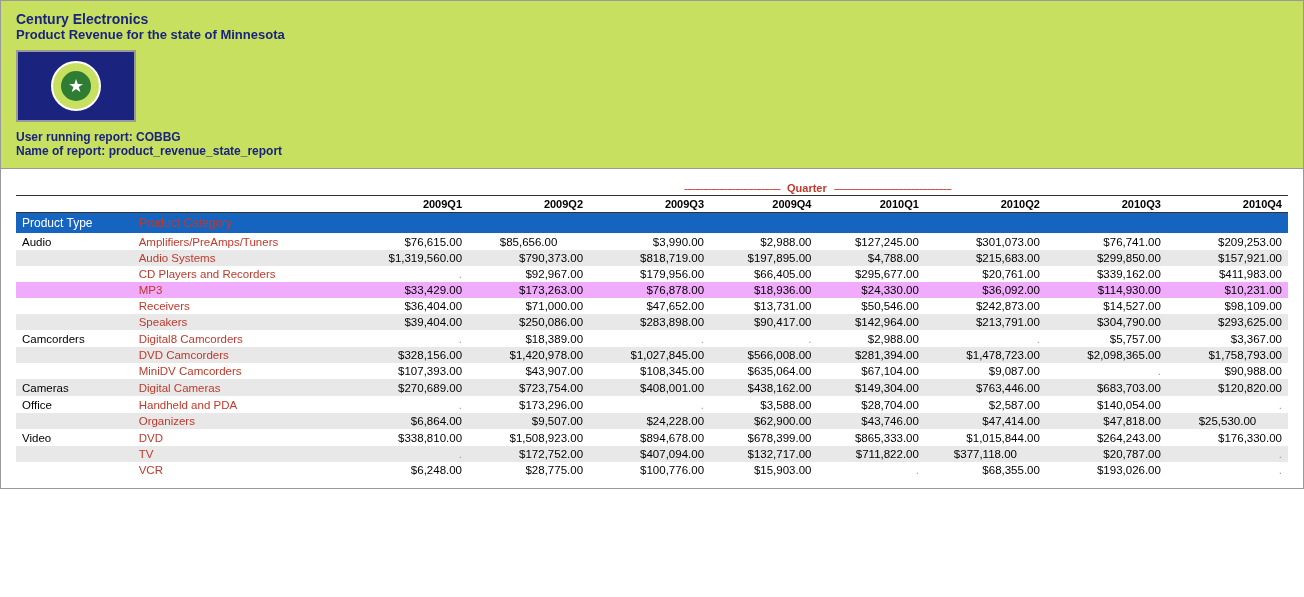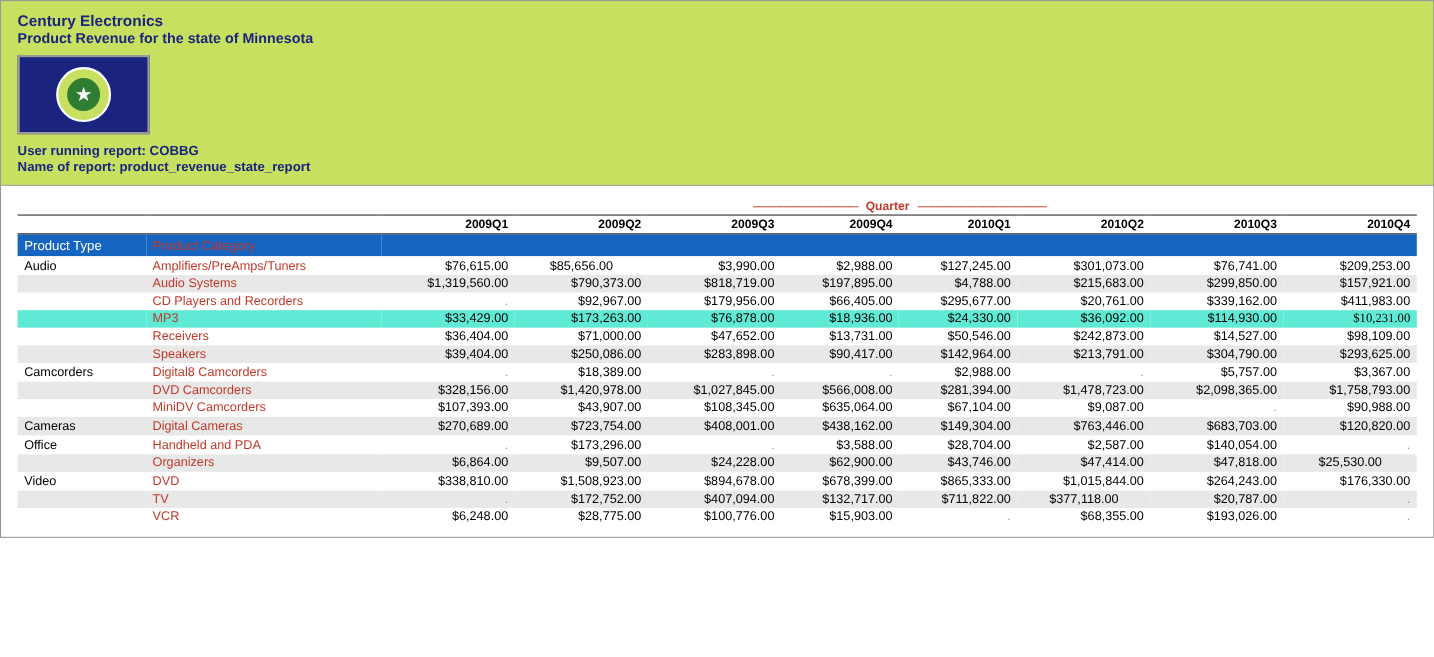--- a/index.html
+++ b/index.html
@@ -128,21 +128,21 @@
     }
     tbody tr td:not(:first-child):not(:nth-child(2)) {
       text-align: right;
       color: #000;
     }
 
     
     .row-audio-1 { background: #fff; }
     .row-audio-2 { background: #e8e8e8; }
     .row-audio-3 { background: #fff; }
-    .row-audio-4 { background: #5eead4; }
+    .row-audio-4 { background: #f0abfc; }
     .row-audio-5 { background: #fff; }
     .row-audio-6 { background: #e8e8e8; }
     .row-cam-1 { background: #fff; }
     .row-cam-2 { background: #e8e8e8; }
     .row-cam-3 { background: #fff; }
     .row-cam-cameras { background: #e8e8e8; }
     .row-off-1 { background: #fff; }
     .row-off-2 { background: #e8e8e8; }
     .row-vid-1 { background: #fff; }
     .row-vid-2 { background: #e8e8e8; }
@@ -260,21 +260,21 @@
         <tr class="row-audio-4">
           <td class="product-type-cell"></td>
           <td style="color: rgb(192, 57, 43);">MP3</td>
           <td style="text-align: right;">$33,429.00</td>
           <td style="text-align: right;">$173,263.00</td>
           <td style="text-align: right;">$76,878.00</td>
           <td style="text-align: right;">$18,936.00</td>
           <td style="text-align: right;">$24,330.00</td>
           <td style="text-align: right;">$36,092.00</td>
           <td style="text-align: right;">$114,930.00</td>
-          <td style="text-align: right; font-family: Liberation Serif, serif;">$10,231.00</td>
+          <td style="text-align: right;">$10,231.00</td>
         </tr>
         <tr class="row-audio-5">
           <td class="product-type-cell"></td>
           <td style="color: rgb(192, 57, 43);">Receivers</td>
           <td style="text-align: right;">$36,404.00</td>
           <td style="text-align: right;">$71,000.00</td>
           <td style="text-align: right;">$47,652.00</td>
           <td style="text-align: right;">$13,731.00</td>
           <td style="text-align: right;">$50,546.00</td>
           <td style="text-align: right;">$242,873.00</td>

